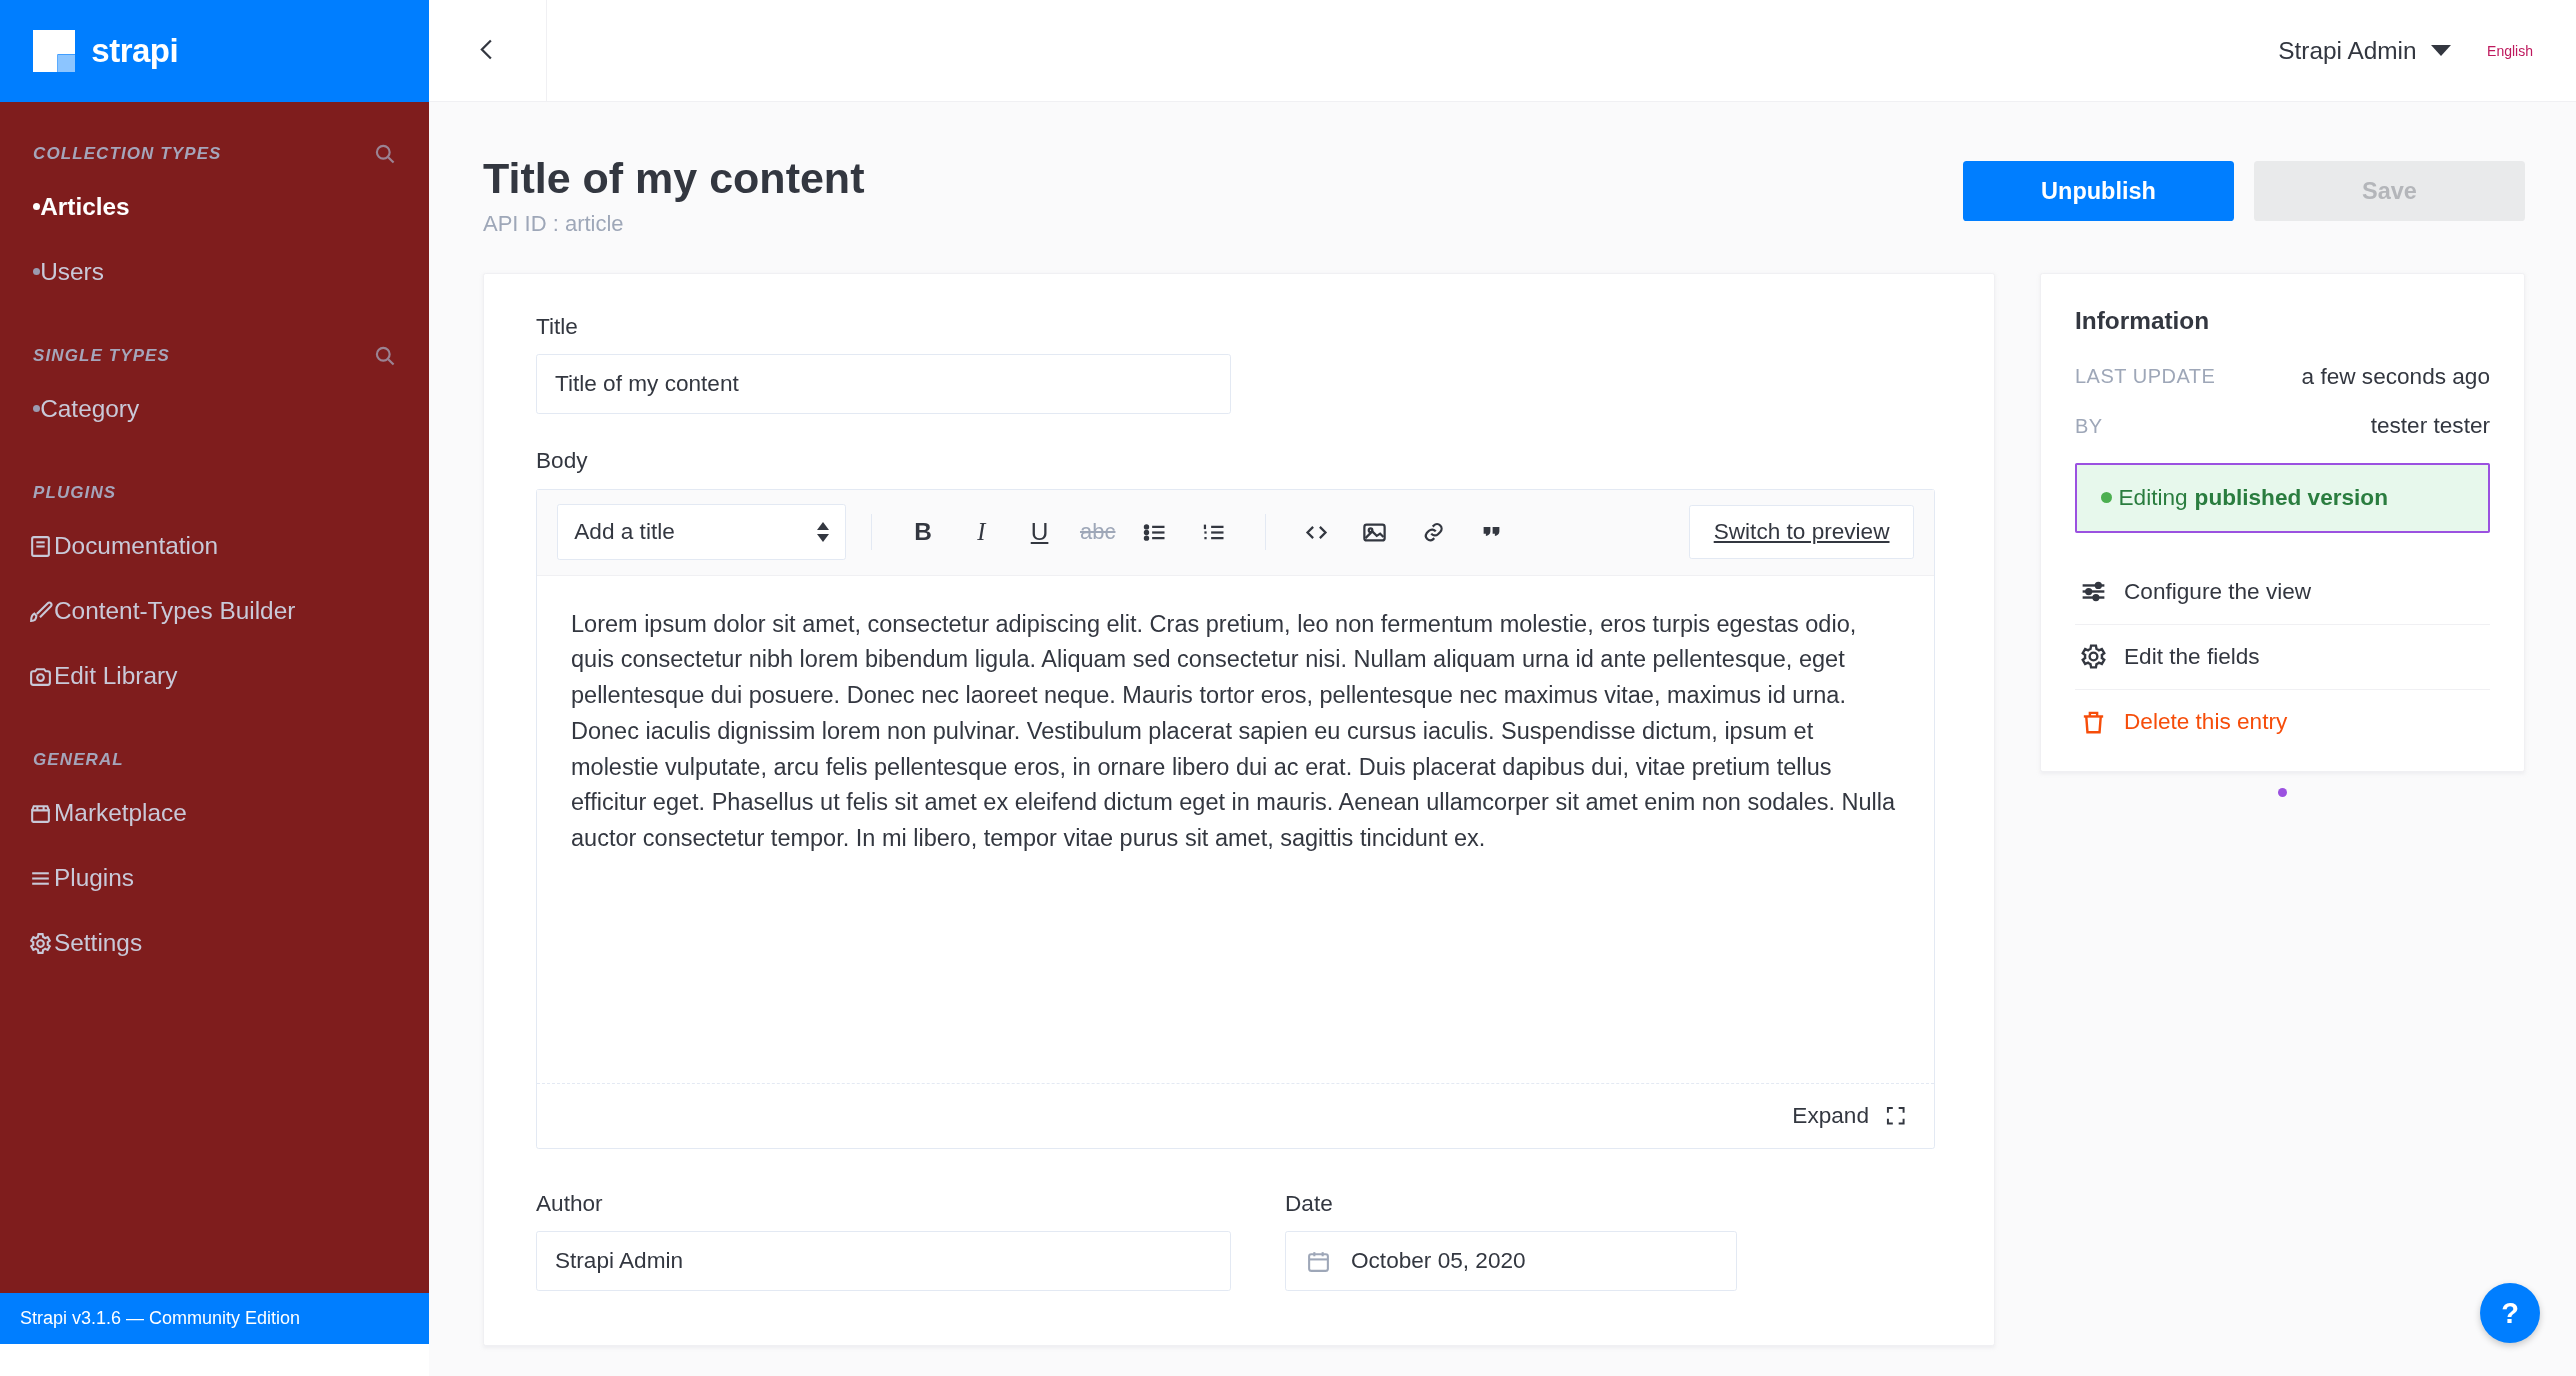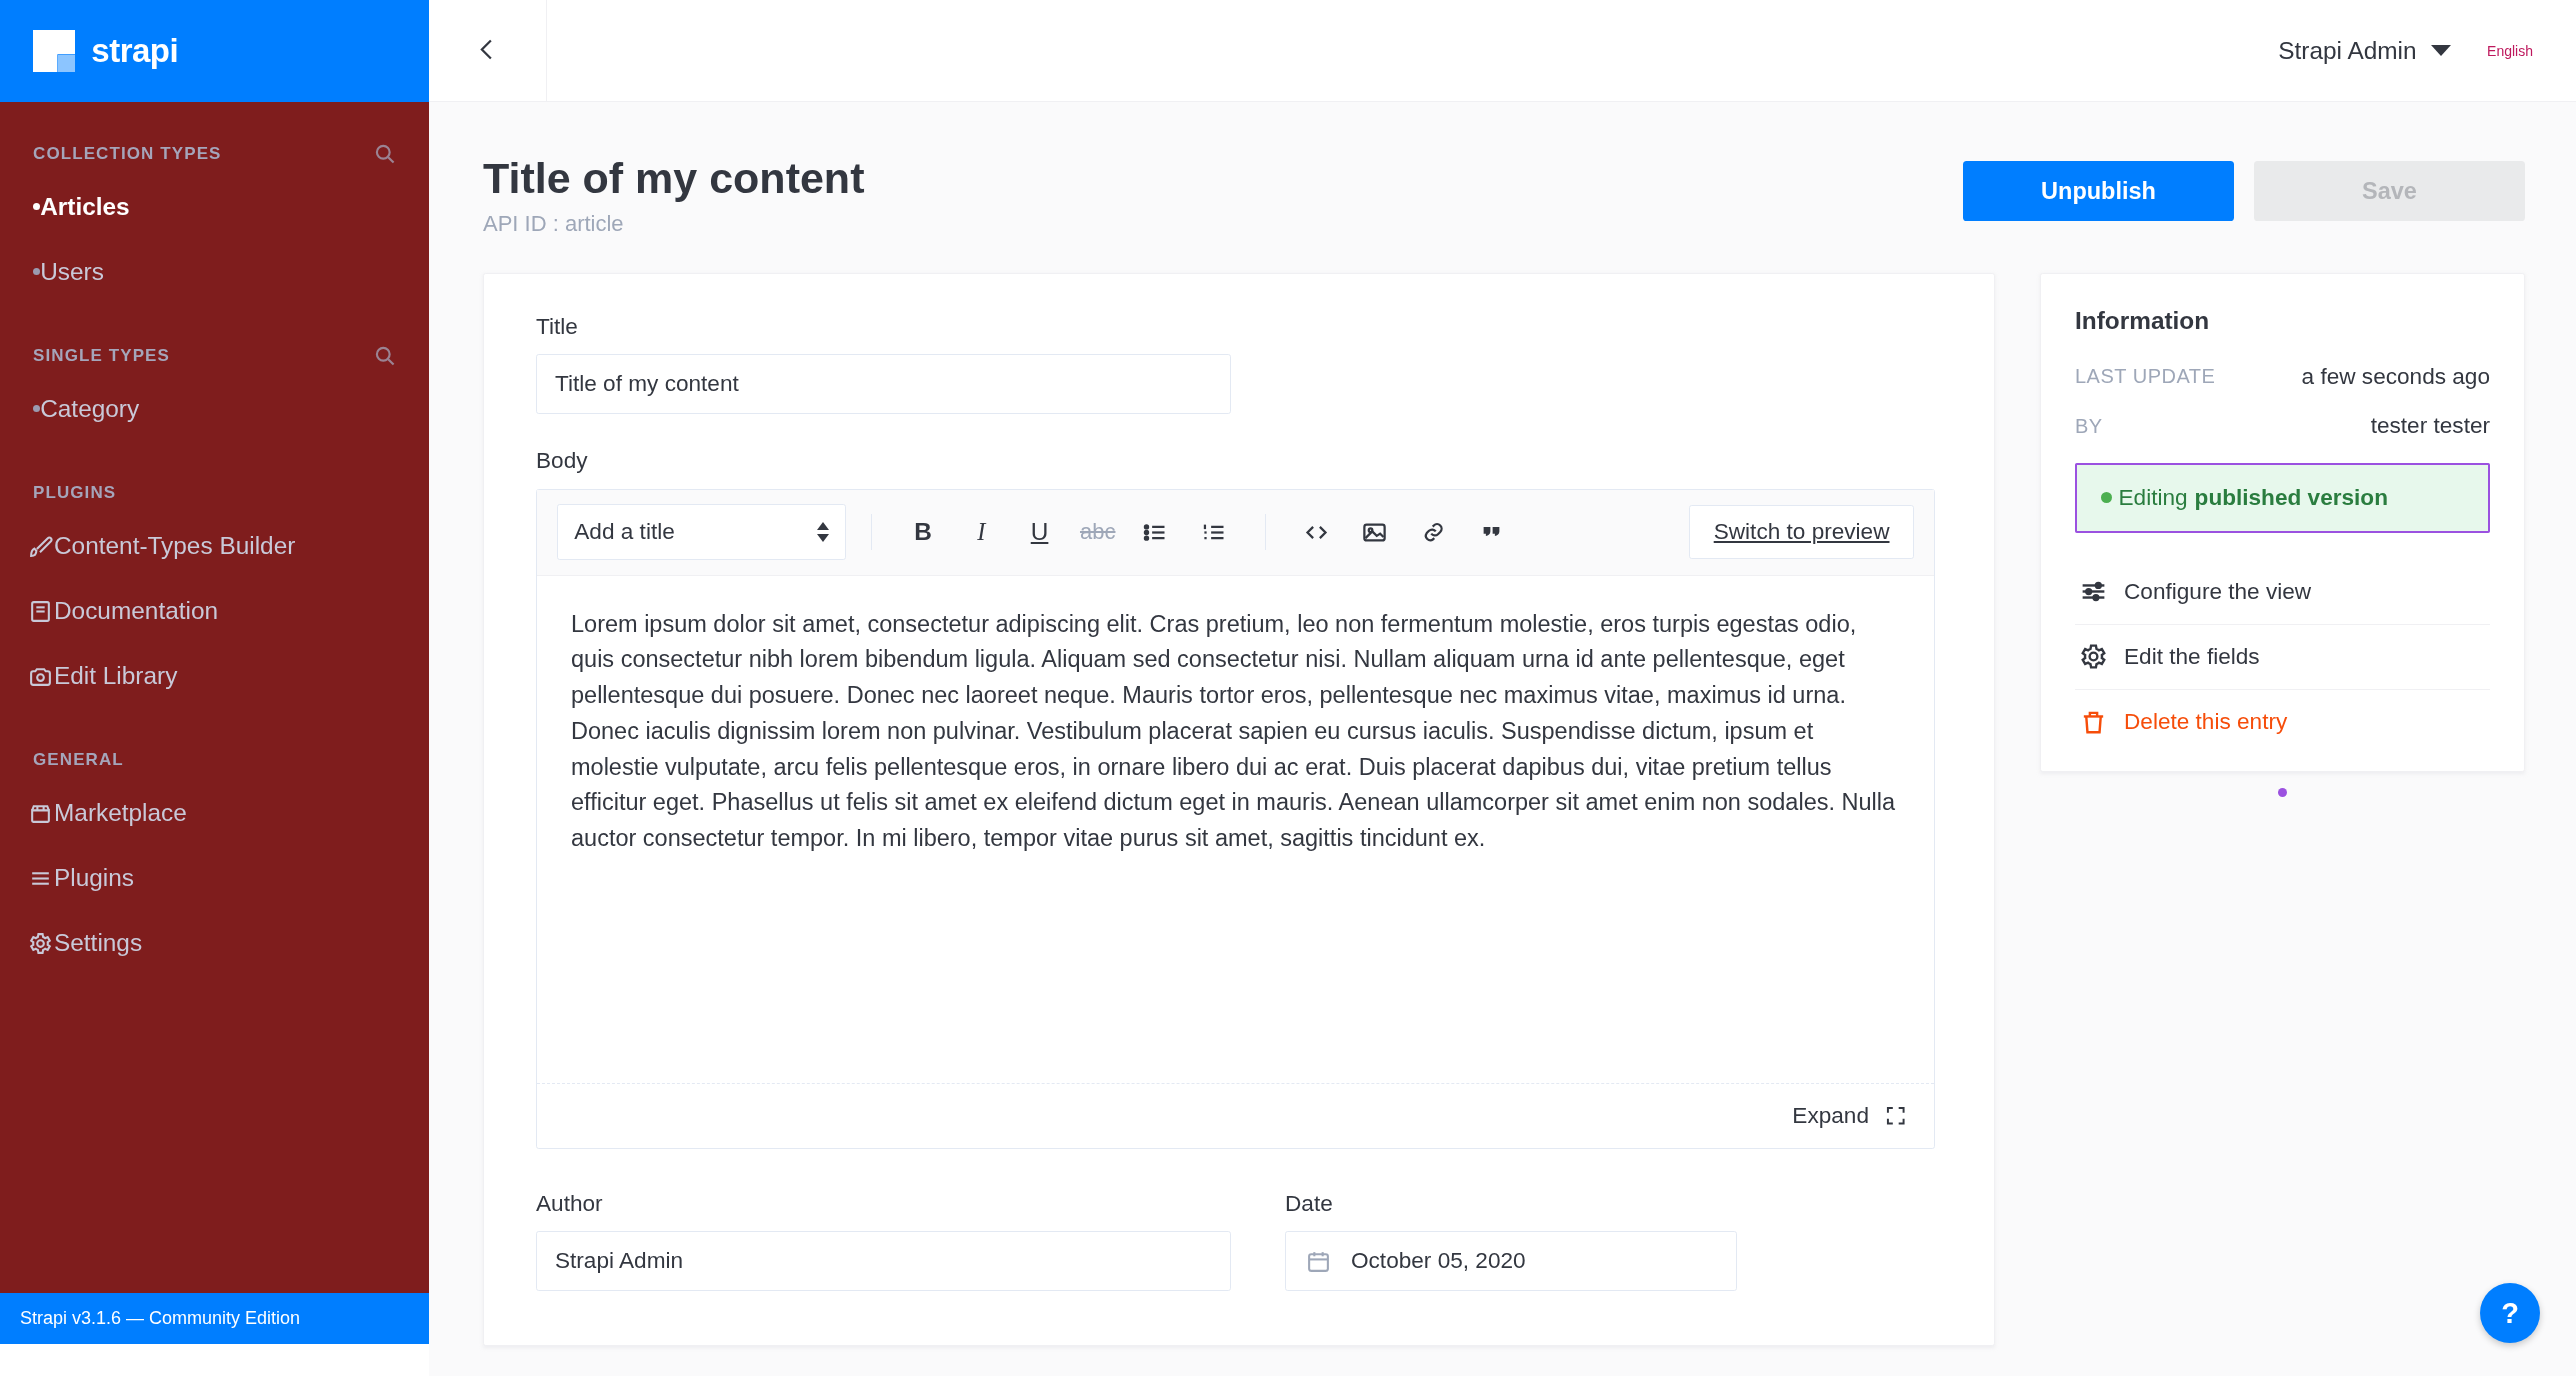--- a/index.html
+++ b/index.html
@@ -40,20 +40,21 @@
   .brand-name {
     font-size: 33px; font-weight: bold; color: #fff; letter-spacing: -0.5px;
   }
 
   .sect-head {
     display: flex; align-items: center; justify-content: space-between;
     padding: 0 33px;
     margin-top: 38px;
     margin-bottom: 7.2px;
     height: 27px;
+    font-style: italic;
   }
   .sect-title {
     font-size: 17px; font-weight: bold; letter-spacing: 1.1px; color: #a5a5ba;
     text-transform: uppercase;
   }
   .sect-head .search-ic { width: 23.5px; height: 23.5px; opacity: .75; cursor: pointer; }
 
   .nav-item {
     display: flex; align-items: center;
     height: 65px; padding-left: 33px;
@@ -300,35 +301,35 @@
       <span class="bullet"></span>
       <span class="nav-label">Category</span>
     </div>
 
     <div class="sect-head">
       <span class="sect-title">PLUGINS</span>
     </div>
     <div class="nav-item plug-item">
       <span class="ic">
         <svg viewBox="0 0 24 24" fill="none" stroke="#c9c9d8" stroke-width="2">
-            <path d="M3 21c3 0 5-2 5-5l-2-2c-2 1-3 4-3 7z"></path>
-            <path d="M8.5 14.5L19 4a2 2 0 0 1 3 3L11.5 17.5"></path>
-          </svg>
-      </span>
-      <span class="nav-label">Content-Types Builder</span>
+            <rect x="4" y="3" width="16" height="18" rx="1.5"></rect>
+            <line x1="8" y1="8" x2="16" y2="8"></line>
+            <line x1="8" y1="12" x2="16" y2="12"></line>
+          </svg>
+      </span>
+      <span class="nav-label">Documentation</span>
     </div>
     <div class="nav-item plug-item">
       <span class="ic">
         <svg viewBox="0 0 24 24" fill="none" stroke="#c9c9d8" stroke-width="2">
-            <rect x="4" y="3" width="16" height="18" rx="1.5"></rect>
-            <line x1="8" y1="8" x2="16" y2="8"></line>
-            <line x1="8" y1="12" x2="16" y2="12"></line>
-          </svg>
-      </span>
-      <span class="nav-label">Documentation</span>
+            <path d="M3 21c3 0 5-2 5-5l-2-2c-2 1-3 4-3 7z"></path>
+            <path d="M8.5 14.5L19 4a2 2 0 0 1 3 3L11.5 17.5"></path>
+          </svg>
+      </span>
+      <span class="nav-label">Content-Types Builder</span>
     </div>
     <div class="nav-item plug-item">
       <span class="ic">
         <svg viewBox="0 0 24 24" fill="none" stroke="#c9c9d8" stroke-width="2">
             <path d="M3 18V9a2 2 0 0 1 2-2h2l1.5-2h7L17 7h2a2 2 0 0 1 2 2v9a2 2 0 0 1-2 2H5a2 2 0 0 1-2-2z"></path>
             <circle cx="12" cy="13" r="3.2"></circle>
           </svg>
       </span>
       <span class="nav-label">Edit Library</span>
     </div>

